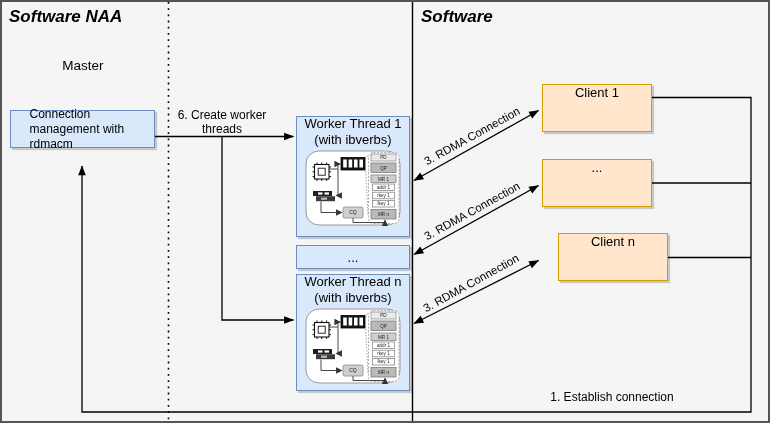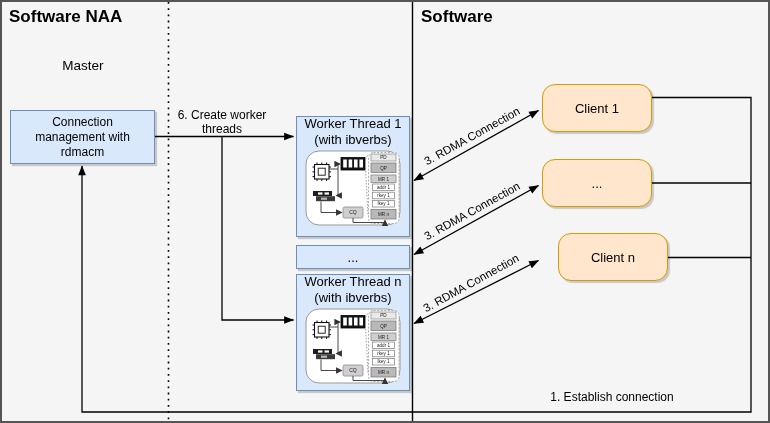--- a/index.html
+++ b/index.html
@@ -7,36 +7,36 @@
   body { font-family:"Liberation Sans","DejaVu Sans",sans-serif; color:#000; }
 
   #canvas {
     position:relative; width:770px; height:423px;
     background:#f5f5f5;
     border:2px solid #555;
     overflow:hidden;
   }
   #wires { position:absolute; left:0; top:0; width:770px; height:423px; }
 
-  .panel-title { position:absolute; font-weight:bold; font-size:17px; }
+  .panel-title { position:absolute; font-weight:bold; font-size:17px;font-style:italic; }
   .role-label  { position:absolute; font-size:13.5px; text-align:center; width:110px; }
 
   .box-blue {
     position:absolute; background:#dae8fc; border:1px solid #6c8ebf;
     box-shadow:2px 2px 1px rgba(0,0,0,0.18);
     display:flex; flex-direction:column; align-items:center; justify-content:center;
   }
   .box-orange {
-    position:absolute; background:#ffe6cc; border:1px solid #d79b00; border-radius:13px;
+    position:absolute; background:#ffe6cc; border:1px solid #d79b00; border-radius:0;
     box-shadow:2px 2px 1px rgba(0,0,0,0.18);
-    display:flex; align-items:center; justify-content:center;
+    display:flex; justify-content:center;
     font-size:13px;
   }
 
-  #conn-box { left:8px; top:108px; width:145px; height:54px; font-size:12px; text-align:center; line-height:1.25; }
+  #conn-box { left:8px; top:108px; width:145px; height:38px; font-size:12px; line-height:1.25; }
   #conn-box .wrap { width:106px; }
 
   .worker-box { left:294px; width:114px; justify-content:flex-start; padding-top:0; }
   #wt1 { top:114px; height:121px; }
   #wtn { top:272px; height:117px; }
   .worker-box .wt-title { font-size:13px; line-height:1.15; }
   .worker-box .wt-sub   { font-size:13px; line-height:1.2; margin-bottom:2px; }
   #wdots { left:294px; top:243px; width:114px; height:24px; font-size:13px; justify-content:center; }
 
   #c1    { left:540px; top:82px;  width:110px; height:48px; }

